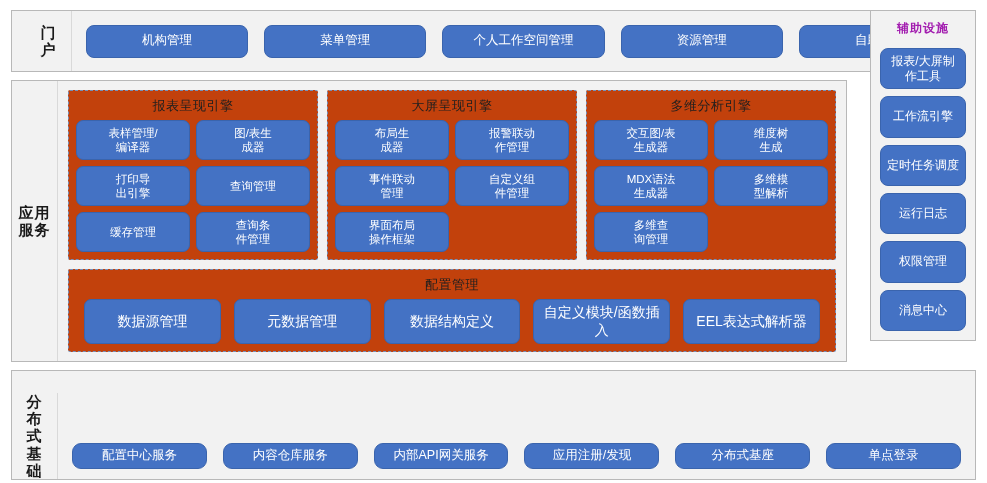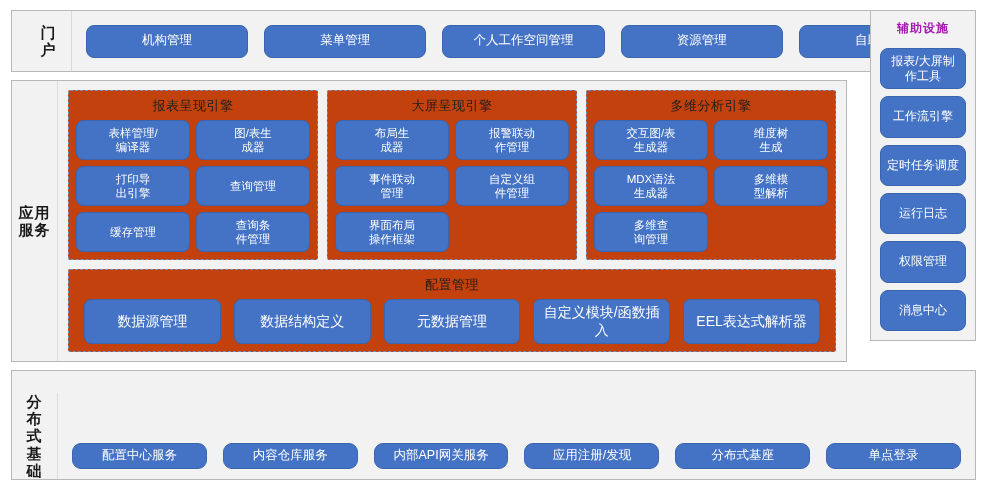--- a/index.html
+++ b/index.html
@@ -276,22 +276,22 @@
 询管理</div>
             </div>
           </div>
 
         </div>
 
         <div class="group" id="config-group">
           <div class="group-title">配置管理</div>
           <div class="config-grid">
             <div class="btn">数据源管理</div>
+            <div class="btn">元数据管理</div>
             <div class="btn">数据结构定义</div>
-            <div class="btn">元数据管理</div>
             <div class="btn">自定义模块/函数插入</div>
             <div class="btn">EEL表达式解析器</div>
           </div>
         </div>
 
       </div>
     </section>
   </div>
 
   <section class="panel" id="base-panel">

